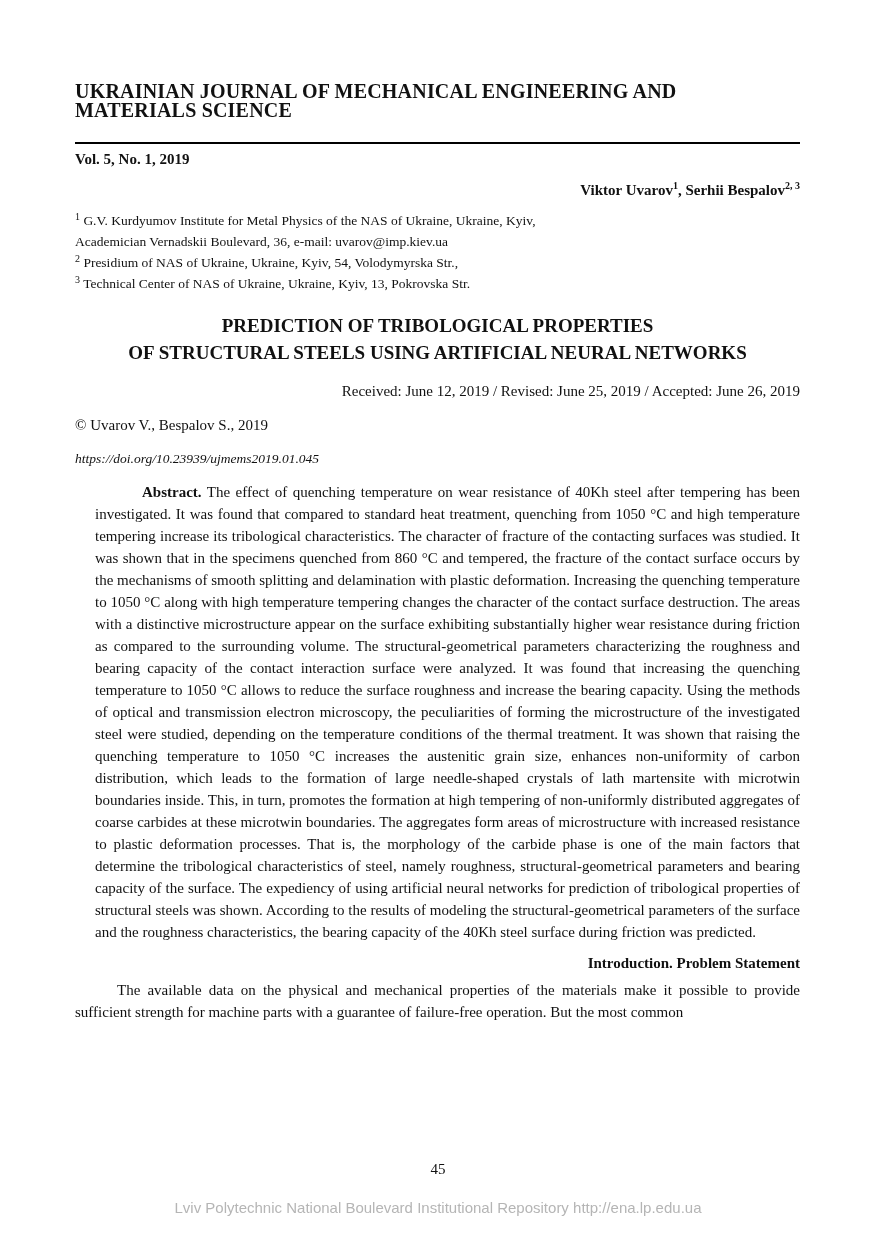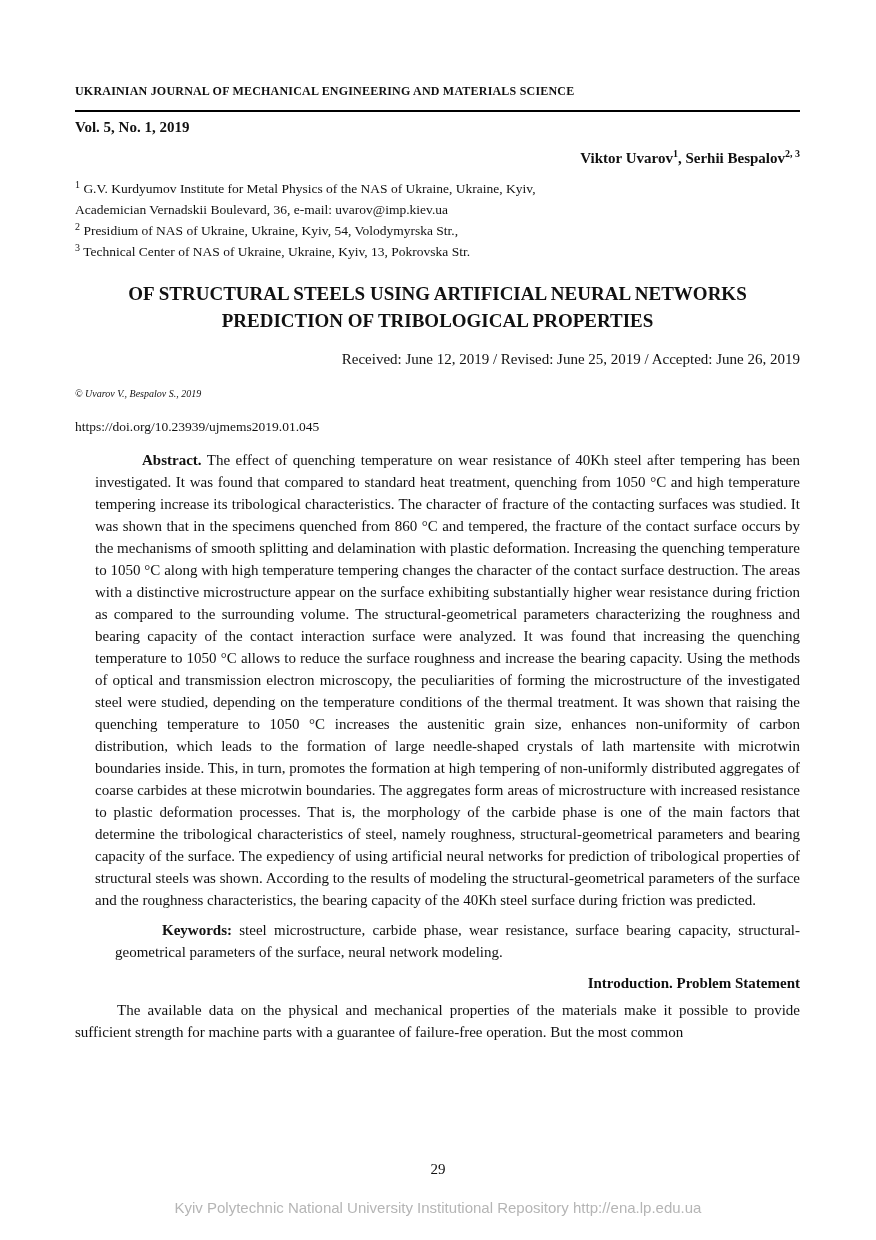--- a/index.html
+++ b/index.html
@@ -10,24 +10,24 @@
     background: #ffffff;
     color: #111111;
     font-family: "Liberation Serif", serif;
     position: relative;
     overflow: hidden;
   }
   .page { padding: 82px 76px 0 75px; }
 
   .journal-name {
     font-weight: bold;
-    font-size: 12px;
+    font-size: 20px;
     line-height: 19px;
     letter-spacing: 0.2px;
-    padding-bottom: 9px;
+    padding-bottom: 22px;
     border-bottom: 2px solid #000;
   }
   .journal-volume {
     font-weight: bold;
     font-size: 15px;
     line-height: 19px;
     margin-top: 6px;
   }
 
   .authors {
@@ -48,22 +48,22 @@
   .paper-title {
     margin: 18px 0 0;
     text-align: center;
     font-size: 19px;
     line-height: 27px;
     font-weight: bold;
   }
   .title-line { display: block; }
 
   .dates { margin: 16px 0 12px; font-size: 15px; line-height: 19px; text-align: right; }
-  .copyright { margin: 15px 0 0; font-style: italic; font-size: 10px; line-height: 19px; }
-  .doi { margin: 15px 0 0; font-size: 13.5px; line-height: 18px; }
+  .copyright { margin: 15px 0 0; font-size: 15px; line-height: 19px; }
+  .doi { margin: 15px 0 0; font-size: 13.5px; line-height: 18px; font-style: italic; }
 
   .abstract {
     margin: 13px 0 0 20px;
     text-align: justify;
     text-indent: 47px;
     font-size: 15px;
     line-height: 22px;
   }
   .keywords {
     margin: 8px 0 0 40px;
@@ -119,36 +119,35 @@
   <p class="authors"><span>Viktor Uvarov</span><sup>1</sup><span>, </span><span>Serhii Bespalov</span><sup>2, 3</sup></p>
 
   <div class="affiliations">
     <div class="aff-line"><sup>1</sup> <span>G.V. Kurdyumov Institute for Metal Physics of the NAS of Ukraine, Ukraine, Kyiv,</span></div>
     <div class="aff-line"><span>Academician Vernadskii Boulevard, 36, e-mail: uvarov@imp.kiev.ua</span></div>
     <div class="aff-line"><sup>2</sup> <span>Presidium of NAS of Ukraine, Ukraine, Kyiv, 54, Volodymyrska Str.,</span></div>
     <div class="aff-line"><sup>3</sup> <span>Technical Center of NAS of Ukraine, Ukraine, Kyiv, 13, Pokrovska Str.</span></div>
   </div>
 
   <h1 class="paper-title">
+    <span class="title-line">PREDICTION OF TRIBOLOGICAL PROPERTIES</span>
     <span class="title-line">OF STRUCTURAL STEELS USING ARTIFICIAL NEURAL NETWORKS</span>
-    <span class="title-line">PREDICTION OF TRIBOLOGICAL PROPERTIES</span>
   </h1>
 
   <p class="dates">Received: June 12, 2019 / Revised: June 25, 2019 / Accepted: June 26, 2019</p>
 
   <p class="copyright">© Uvarov V., Bespalov S., 2019</p>
 
   <p class="doi">https://doi.org/10.23939/ujmems2019.01.045</p>
 
   <p class="abstract"><b>Abstract.</b> <span>The effect of quenching temperature on wear resistance of 40Kh steel after tempering has been investigated. It was found that compared to standard heat treatment, quenching from 1050 °C and high temperature tempering increase its tribological characteristics. The character of fracture of the contacting surfaces was studied. It was shown that in the specimens quenched from 860 °C and tempered, the fracture of the contact surface occurs by the mechanisms of smooth splitting and delamination with plastic deformation. Increasing the quenching temperature to 1050 °C along with high temperature tempering changes the character of the contact surface destruction. The areas with a distinctive microstructure appear on the surface exhibiting substantially higher wear resistance during friction as compared to the surrounding volume. The structural-geometrical parameters characterizing the roughness and bearing capacity of the contact interaction surface were analyzed. It was found that increasing the quenching temperature to 1050 °C allows to reduce the surface roughness and increase the bearing capacity. Using the methods of optical and transmission electron microscopy, the peculiarities of forming the microstructure of the investigated steel were studied, depending on the temperature conditions of the thermal treatment. It was shown that raising the quenching temperature to 1050 °C increases the austenitic grain size, enhances non-uniformity of carbon distribution, which leads to the formation of large needle-shaped crystals of lath martensite with microtwin boundaries inside. This, in turn, promotes the formation at high tempering of non-uniformly distributed aggregates of coarse carbides at these microtwin boundaries. The aggregates form areas of microstructure with increased resistance to plastic deformation processes. That is, the morphology of the carbide phase is one of the main factors that determine the tribological characteristics of steel, namely roughness, structural-geometrical parameters and bearing capacity of the surface. The expediency of using artificial neural networks for prediction of tribological properties of structural steels was shown. According to the results of modeling the structural-geometrical parameters of the surface and the roughness characteristics, the bearing capacity of the 40Kh steel surface during friction was predicted.</span></p>
 
-  <p class="keywords"><b>Keywords:</b> <span>steel microstructure, carbide phase, wear resistance, surface bearing capacity, structural-geometrical parameters of the surface, neural network modeling.</span></p>
 
   <h2 class="section-heading">Introduction. Problem Statement</h2>
 
 
   <p class="body-para">The available data on the physical and mechanical properties of the materials make it possible to provide sufficient strength for machine parts with a guarantee of failure-free operation. But the most common</p>
 
 </div>
 
-<div class="page-number">29</div>
+<div class="page-number">45</div>
 
-<div class="repo-footer">Kyiv Polytechnic National University Institutional Repository http://ena.lp.edu.ua</div>
+<div class="repo-footer">Lviv Polytechnic National Boulevard Institutional Repository http://ena.lp.edu.ua</div>
 
 </body></html>

